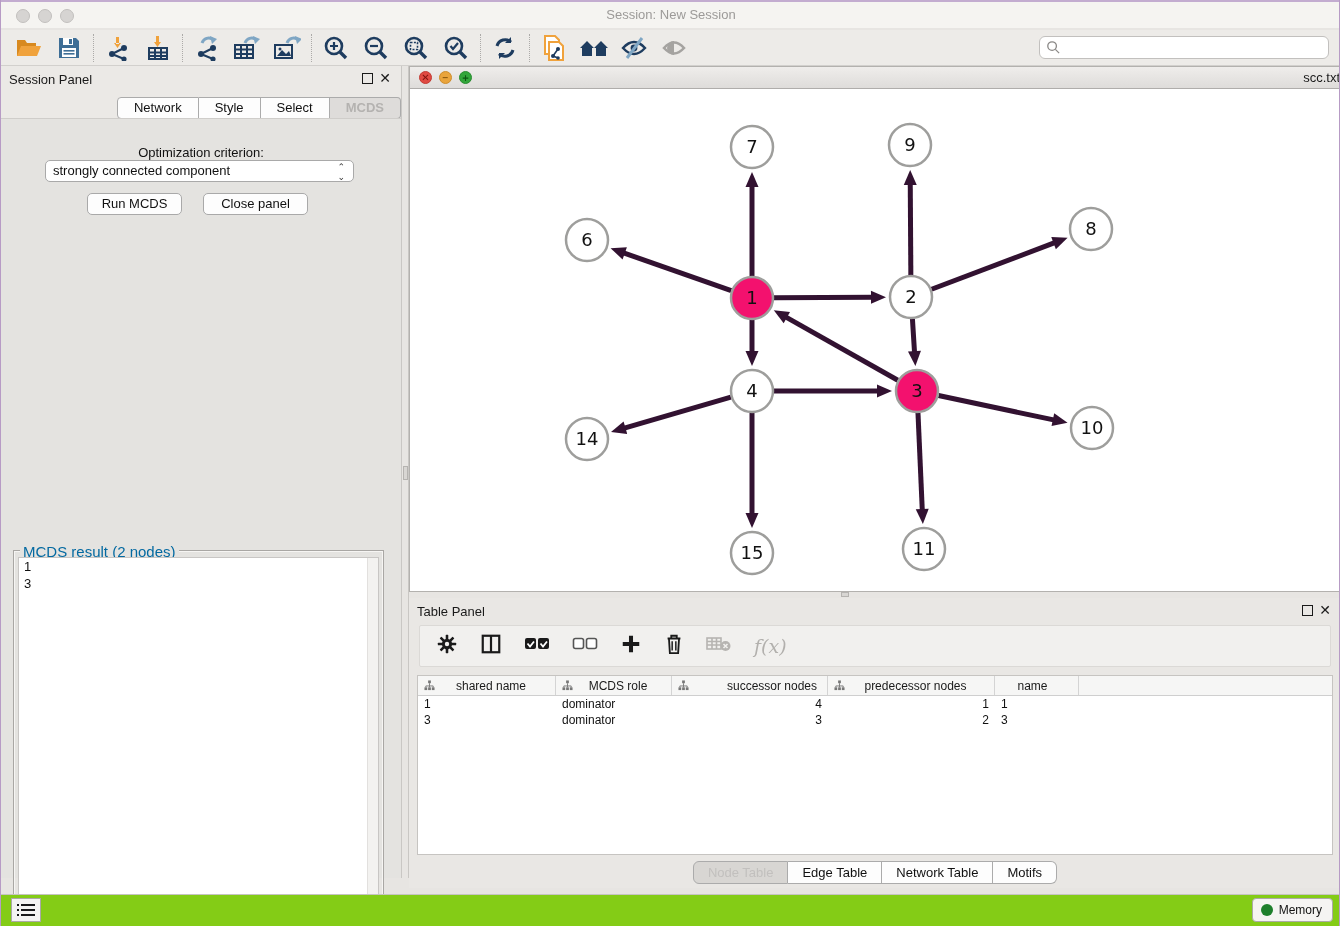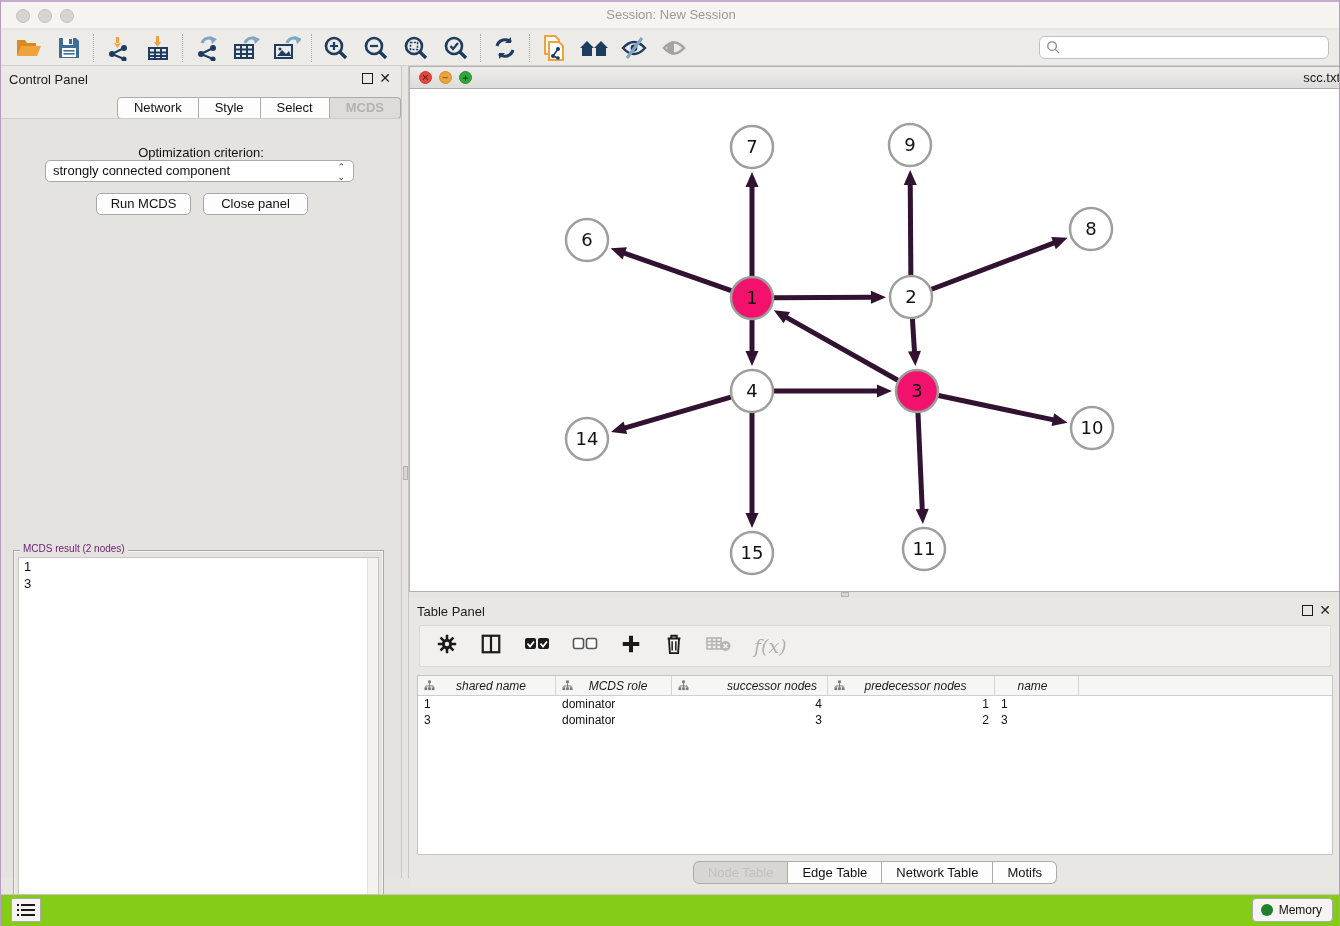--- a/index.html
+++ b/index.html
@@ -37,21 +37,21 @@
   .ctab.active { background:#DEDCDA; color:#B4B2B0; }
   .cbody { position:absolute; left:0; top:52px; width:400px; height:760px; background:#E4E3E0; border-top:1px solid #CFCDCA; }
   .opt-label { position:absolute; left:0; top:26px; width:100%; text-align:center; font-size:13px; color:#111; }
   .criterion { position:absolute; left:44px; top:41px; width:309px; height:22px; background:#fff; border:1px solid #A9A9A9;
                border-radius:5px; font-size:13px; line-height:20px; padding-left:7px; color:#111; }
   .criterion .stepper { position:absolute; right:8px; top:1px; font-size:9px; color:#333; line-height:10px; text-align:center; }
   .cbtn { position:absolute; top:74px; height:22px; background:#FDFDFD; border:1px solid #A9A9A9; border-radius:5px;
           font-size:13px; color:#111; text-align:center; line-height:20px; }
   .result-group { position:absolute; left:12px; top:431px; width:371px; height:373px;
                   border:1px solid #A9A7A4; box-shadow:inset 0 0 0 1px #F6F5F3; }
-  .result-title { position:absolute; left:6px; top:-8px; background:#E4E3E0; padding:0 3px; font-size:10px; color:#701a75; }
+  .result-title { position:absolute; left:6px; top:-8px; background:#E4E3E0; padding:0 3px; font-size:15px; color:#0369a1; }
   .result-area { position:absolute; left:4px; top:6px; right:4px; bottom:4px; background:#fff; border:1px solid #C8C6C4; }
   .result-line { font-size:13px; color:#111; padding-left:5px; line-height:17px; }
   .result-scroll { position:absolute; right:0; top:0; width:11px; height:100%; background:#F3F2F0; border-left:1px solid #E2E0DE; }
 
   
   .vsplit { left:400px; top:66px; width:8px; height:812px; background:#E7E5E2; border-left:1px solid #C9C7C4; border-right:1px solid #C9C7C4; }
   .vgrip { position:absolute; left:1px; top:400px; width:5px; height:14px; background:#D8D6D3; border:1px solid #B5B3B0; }
   .hgrip { left:840px; top:592px; width:8px; height:5px; background:#D8D6D3; border:1px solid #B5B3B0; }
 
   
@@ -63,21 +63,21 @@
   .tlight.red { background:#E04A42; border:1px solid #C23B33; color:#7E120D; }
   .tlight.yellow { background:#E9A43C; border:1px solid #CE8D2C; color:#8E5B10; }
   .tlight.green { background:#32A63A; border:1px solid #2A8C31; color:#0D5713; }
   .net-canvas { position:absolute; left:0; top:22px; width:930px; height:502px; background:#fff; }
 
   
   .tpanel { left:408px; top:598px; width:932px; height:290px; background:#E9E7E4; }
   .t-toolbar { position:absolute; left:10px; top:27px; width:912px; height:42px; background:#F1F0EE;
                border:1px solid #DBD9D6; border-radius:2px; display:flex; align-items:center; padding-left:16px; gap:22px; }
   .t-table { position:absolute; left:8px; top:77px; width:916px; height:180px; background:#fff; border:1px solid #C6C4C1; }
-  .t-headrow { display:flex; height:20px; background:#F6F6F5; border-bottom:1px solid #CFCFCF;font-style:italic; }
+  .t-headrow { display:flex; height:20px; background:#F6F6F5; border-bottom:1px solid #CFCFCF; }
   .t-hcell { display:flex; align-items:center; border-right:1px solid #D4D4D4; font-size:12px; color:#1A1A1A; position:relative; }
   .t-hcell .hlabel { flex:1; text-align:center; padding-right:8px; }
   .t-hcell .hicon { margin-left:6px; }
   .t-row { display:flex; height:16px; font-size:12px; color:#111; }
   .t-cell { padding:0 6px; line-height:16px; white-space:nowrap; overflow:hidden; }
   .t-tabs { position:absolute; left:0; bottom:4px; width:100%; display:flex; justify-content:center; }
   .ttab { height:23px; line-height:21px; padding:0 14px; font-size:13px; background:#FDFDFD; color:#111;
           border:1px solid #ABABAB; border-left:none; }
   .ttab:first-child { border-left:1px solid #ABABAB; border-radius:6px 0 0 6px; }
   .ttab:last-child { border-radius:0 6px 6px 0; }
@@ -240,37 +240,37 @@
     <svg class="search-mag" width="15" height="15" viewBox="0 0 16 16">
       <circle cx="6.5" cy="6.5" r="4.6" fill="none" stroke="#8A8886" stroke-width="1.4"></circle>
         <path d="M10 10l4 4" stroke="#8A8886" stroke-width="1.4"></path>
     </svg>
     <input class="search-input" placeholder="" style="">
   </div>
 </div>
 
 <div class="abs cpanel">
   <div class="panel-head">
-    <span class="panel-title">Control Panel</span>
+    <span class="panel-title">Session Panel</span>
     <span class="panel-float" style="right:28px"></span>
     <span class="panel-close" style="right:10px">✕</span>
   </div>
   <div class="ctab-row">
       <div class="ctab">Network</div>
       <div class="ctab">Style</div>
       <div class="ctab">Select</div>
       <div class="ctab active">MCDS</div>
     </div>
   <div class="cbody">
     <div class="opt-label">Optimization criterion:</div>
     <div class="criterion">
       <span>strongly connected component</span>
       <span class="stepper">⌃<br>⌄</span>
     </div>
-    <div class="cbtn" style="left:95px; width:95px;">Run MCDS</div>
+    <div class="cbtn" style="left:86px; width:95px;">Run MCDS</div>
     <div class="cbtn" style="left:202px; width:105px;">Close panel</div>
     <div class="result-group">
       <span class="result-title">MCDS result (2 nodes)</span>
       <div class="result-area">
         <div>
             <div class="result-line">1</div>
             <div class="result-line">3</div>
           </div>
         <div class="result-scroll"></div>
       </div>

